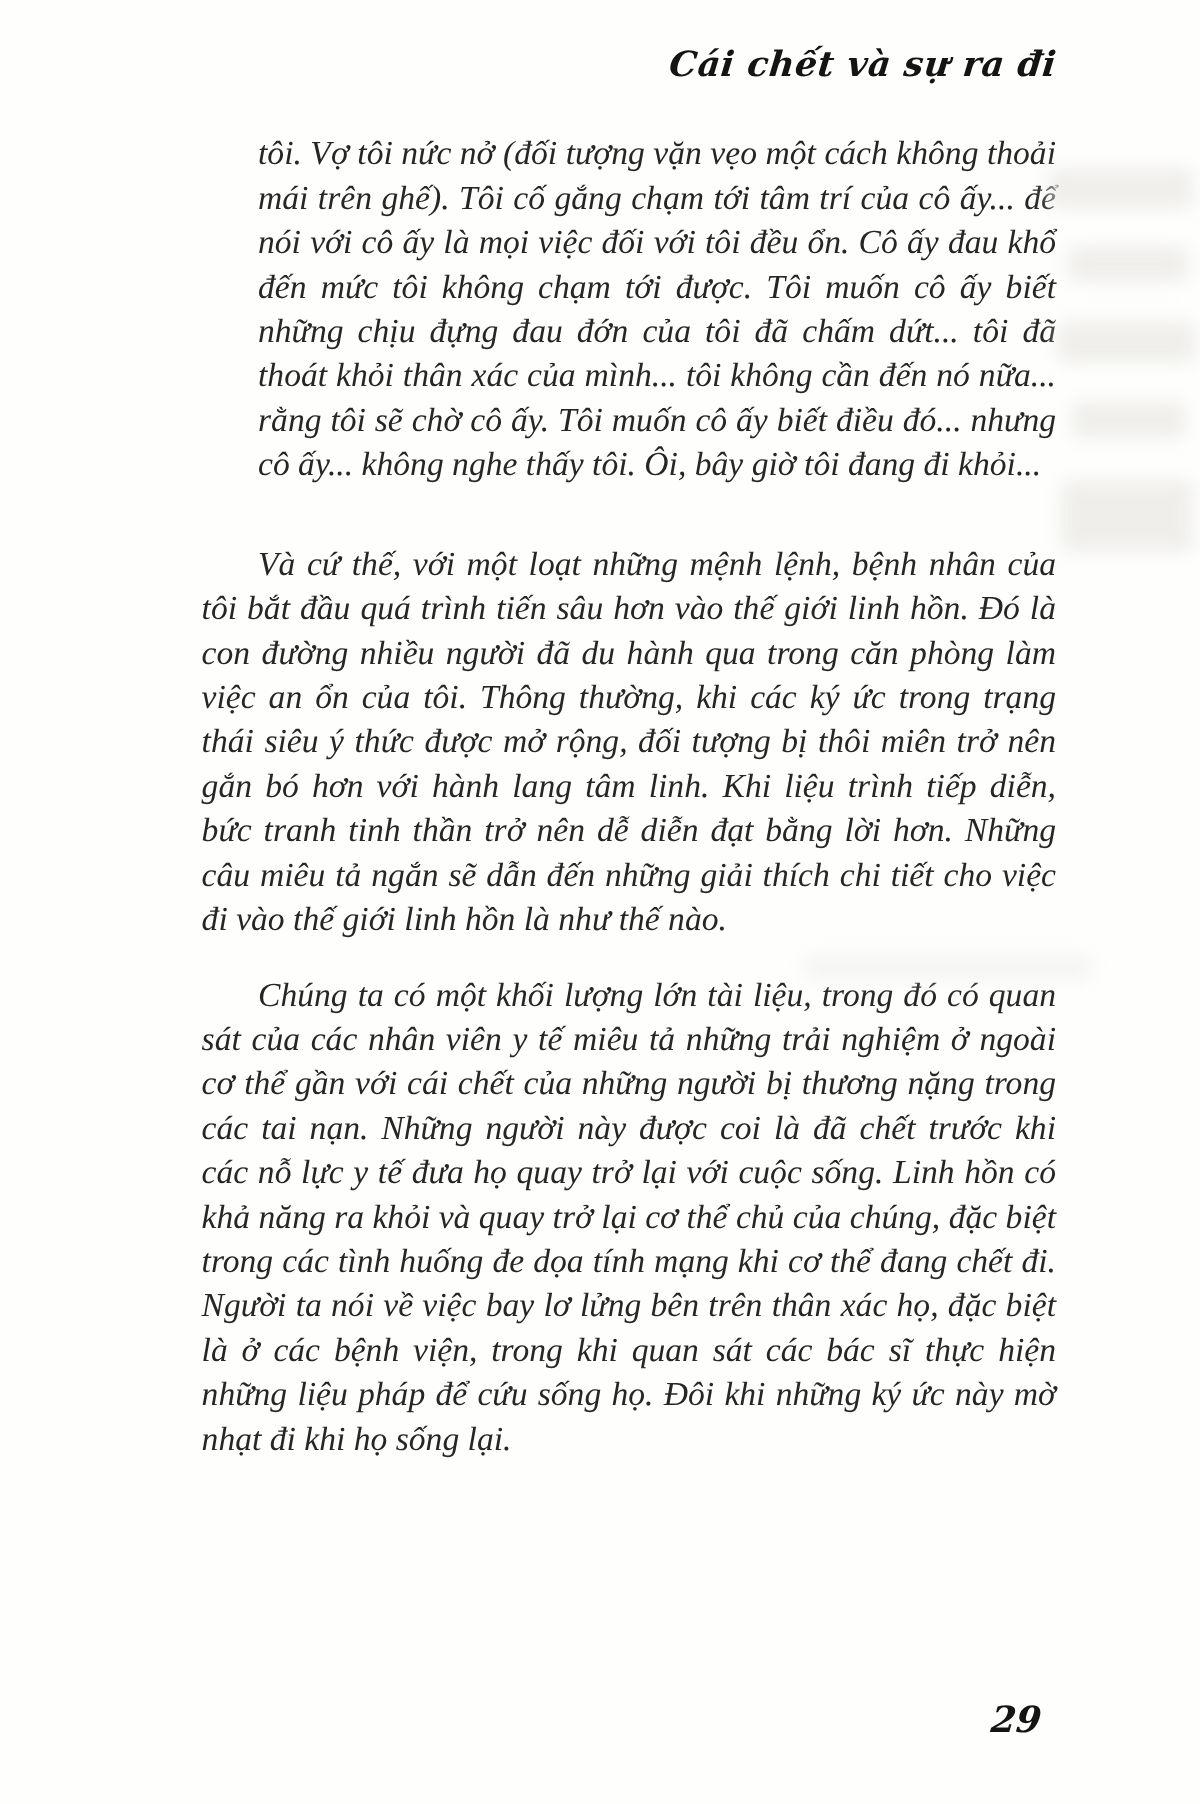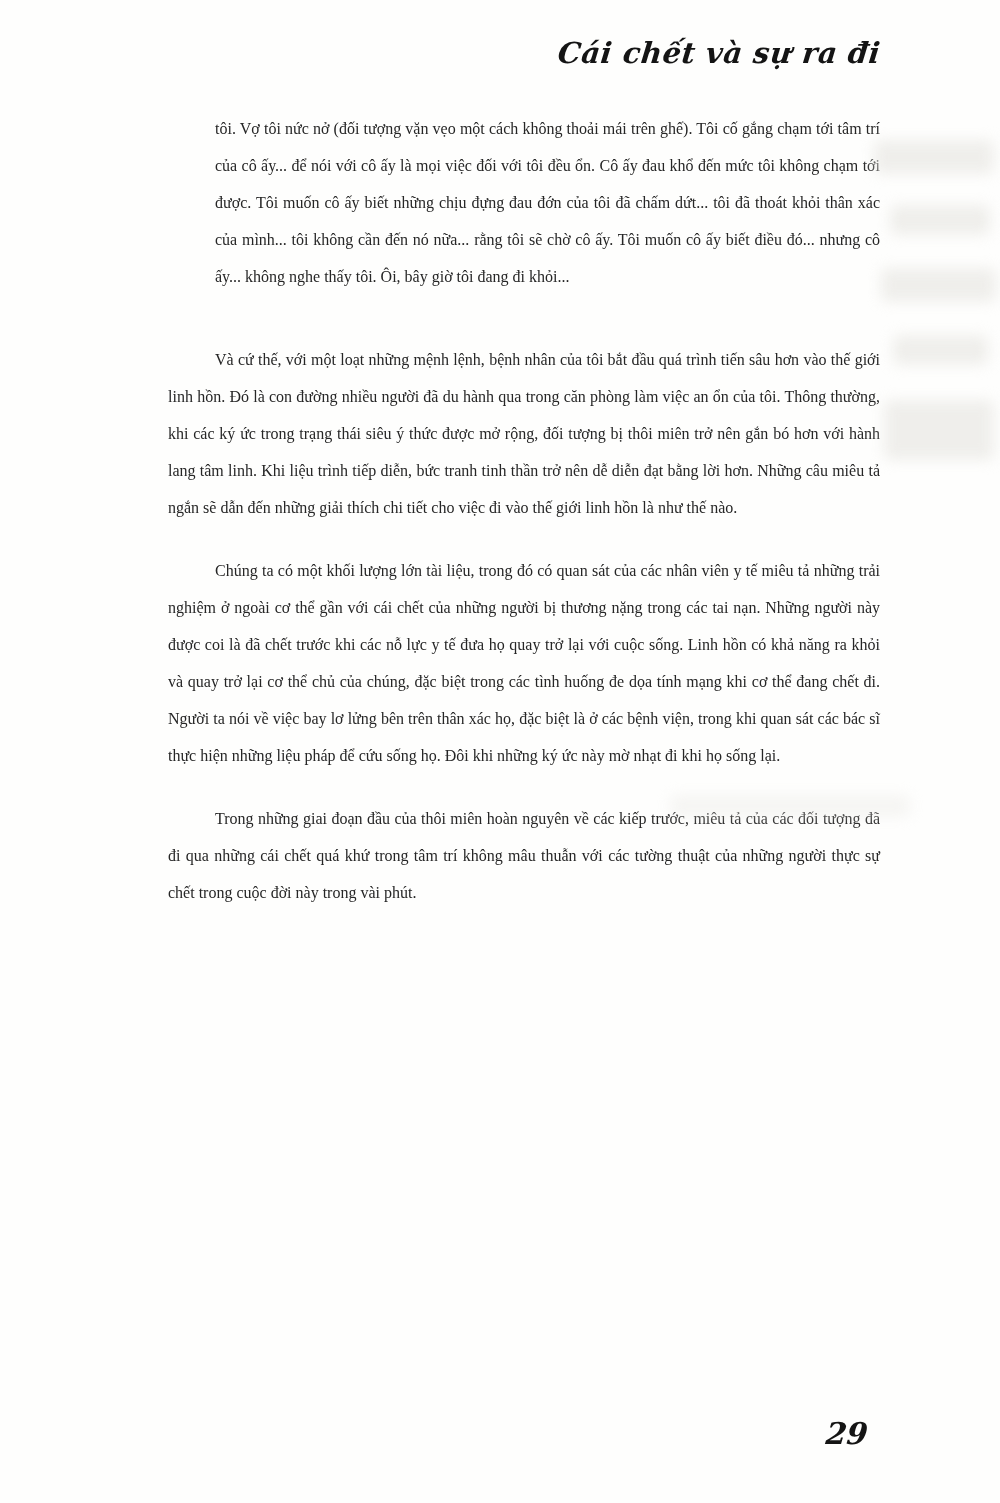--- a/index.html
+++ b/index.html
@@ -28,25 +28,26 @@
     display: inline-block;
     font-family: "DejaVu Serif", serif;
     font-style: italic;
     font-weight: 700;
     font-size: 29px;
     letter-spacing: 0.5px;
     color: #141414;
     transform: skewX(-6deg);
   }
   .page-body p {
-    font-size: 16px;
+    font-size: 28px;
     line-height: 37px;
     text-align: justify;
     margin: 0;
     color: #262626;
+    font-style: italic;
   }
   .quote-paragraph {
     margin: 0 0 46px 47px !important;
   }
   .body-paragraph {
     text-indent: 47px;
     margin: 0 0 26px 0 !important;
   }
   .page-number {
     position: absolute;
@@ -90,18 +91,17 @@
     <span class="header-title">Cái chết và sự ra đi</span>
   </header>
 
   <main class="page-body">
     <p class="quote-paragraph">tôi. Vợ tôi nức nở (đối tượng vặn vẹo một cách không thoải mái trên ghế). Tôi cố gắng chạm tới tâm trí của cô ấy... để nói với cô ấy là mọi việc đối với tôi đều ổn. Cô ấy đau khổ đến mức tôi không chạm tới được. Tôi muốn cô ấy biết những chịu đựng đau đớn của tôi đã chấm dứt... tôi đã thoát khỏi thân xác của mình... tôi không cần đến nó nữa... rằng tôi sẽ chờ cô ấy. Tôi muốn cô ấy biết điều đó... nhưng cô ấy... không nghe thấy tôi. Ôi, bây giờ tôi đang đi khỏi...</p>
 
     <p class="body-paragraph">Và cứ thế, với một loạt những mệnh lệnh, bệnh nhân của tôi bắt đầu quá trình tiến sâu hơn vào thế giới linh hồn. Đó là con đường nhiều người đã du hành qua trong căn phòng làm việc an ổn của tôi. Thông thường, khi các ký ức trong trạng thái siêu ý thức được mở rộng, đối tượng bị thôi miên trở nên gắn bó hơn với hành lang tâm linh. Khi liệu trình tiếp diễn, bức tranh tinh thần trở nên dễ diễn đạt bằng lời hơn. Những câu miêu tả ngắn sẽ dẫn đến những giải thích chi tiết cho việc đi vào thế giới linh hồn là như thế nào.</p>
 
     <p class="body-paragraph">Chúng ta có một khối lượng lớn tài liệu, trong đó có quan sát của các nhân viên y tế miêu tả những trải nghiệm ở ngoài cơ thể gần với cái chết của những người bị thương nặng trong các tai nạn. Những người này được coi là đã chết trước khi các nỗ lực y tế đưa họ quay trở lại với cuộc sống. Linh hồn có khả năng ra khỏi và quay trở lại cơ thể chủ của chúng, đặc biệt trong các tình huống đe dọa tính mạng khi cơ thể đang chết đi. Người ta nói về việc bay lơ lửng bên trên thân xác họ, đặc biệt là ở các bệnh viện, trong khi quan sát các bác sĩ thực hiện những liệu pháp để cứu sống họ. Đôi khi những ký ức này mờ nhạt đi khi họ sống lại.</p>
 
-    <p class="body-paragraph">Trong những giai đoạn đầu của thôi miên hoàn nguyên về các kiếp trước, miêu tả của các đối tượng đã đi qua những cái chết quá khứ trong tâm trí không mâu thuẫn với các tường thuật của những người thực sự chết trong cuộc đời này trong vài phút.</p>
   </main>
 
   <span class="page-number">29</span>
 
 </div>
 
 </body></html>

